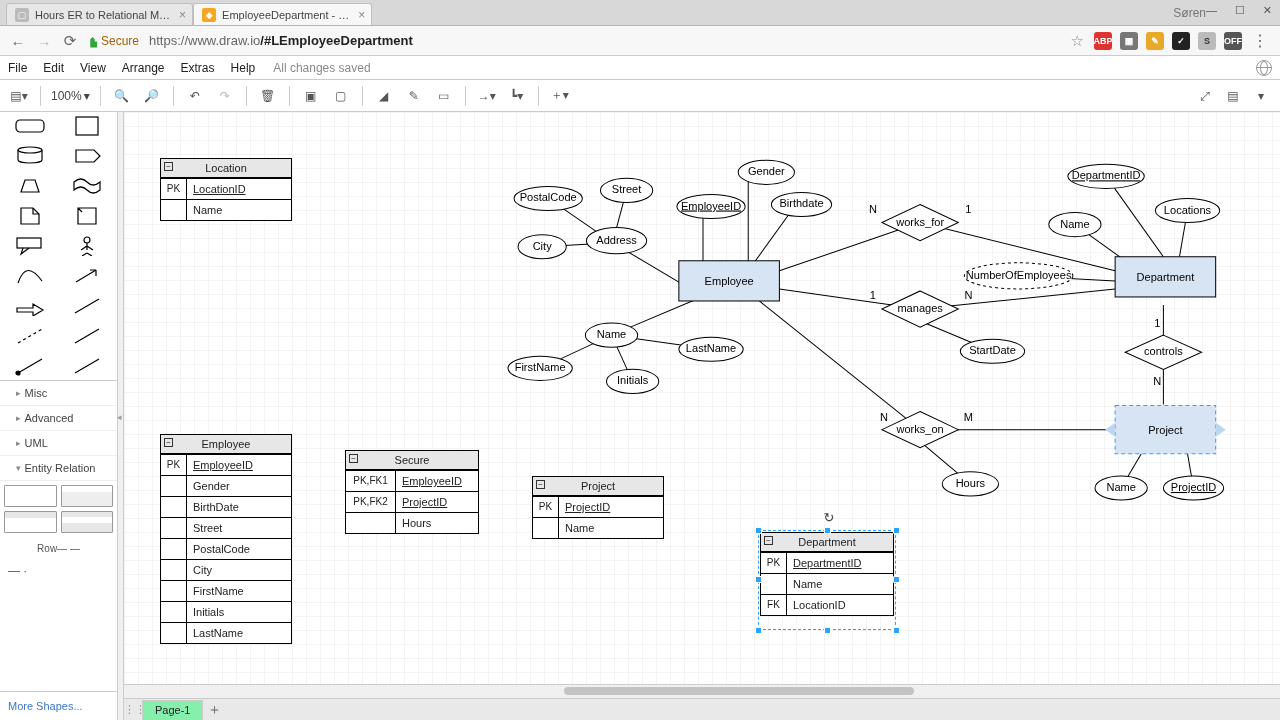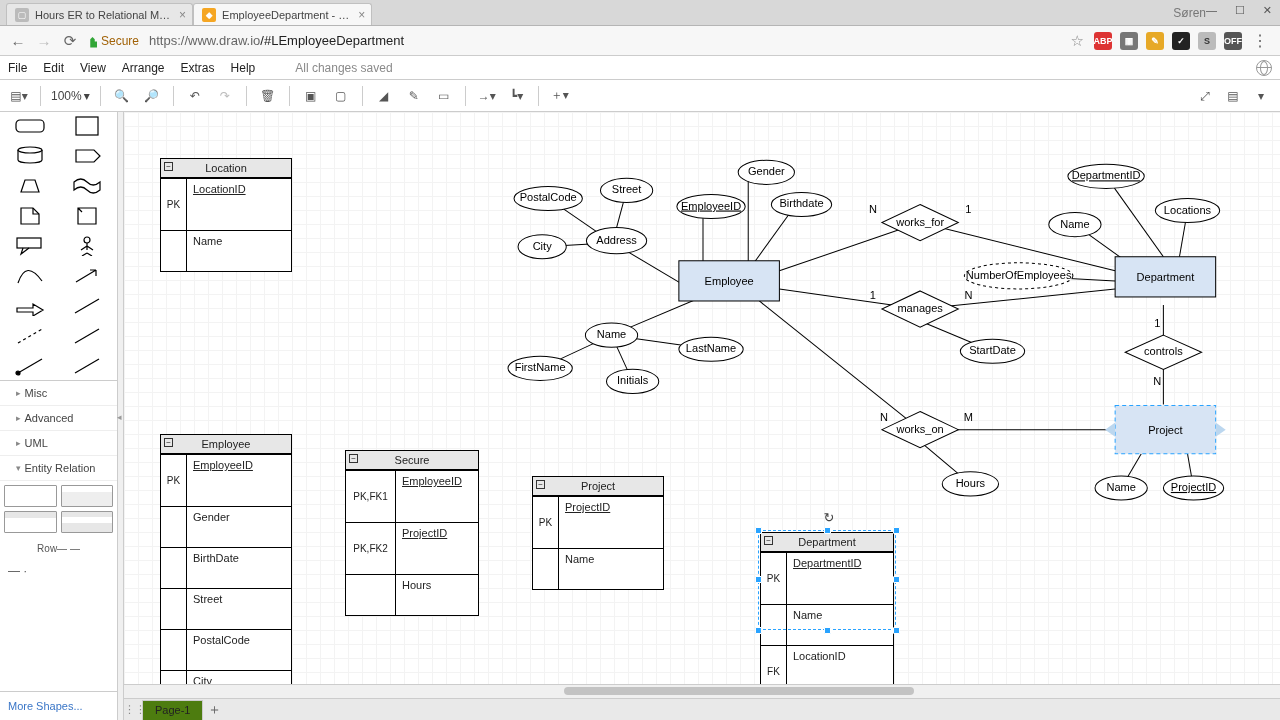--- a/index.html
+++ b/index.html
@@ -29,27 +29,27 @@
   .tab .fav{width:14px;height:14px;background:#bbb;border-radius:2px;font-size:9px;color:#fff;display:flex;align-items:center;justify-content:center}
   .tab.active .fav{background:#f5a623;color:#fff}
   .win-ctrls{position:absolute;right:8px;top:4px;display:flex;gap:18px;color:#555;font-size:11px}
   .win-user{position:absolute;right:74px;top:6px;font-size:12px;color:#777}
 
   .addrbar{height:30px;background:#f7f7f7;border-bottom:1px solid var(--border);display:flex;align-items:center;gap:10px;padding:0 10px}
   .nav-btn{width:16px;color:#666;font-size:15px;text-align:center;cursor:pointer}
   .secure{color:#a16207;font-size:12px;display:flex;align-items:flex-end;gap:4px}
   .secure::before{content:"";width:9px;height:11px;background:#32a637;clip-path:polygon(25% 45%,25% 100%,100% 100%,100% 45%,75% 45%,75% 25%,50% 5%,25% 25%,25% 45%);display:inline-block}
   .url{flex:1;color:#666;font-size:13px}
-  .url b{color:#222;font-weight:normal}
+  .url b{color:#222;font-weight:bold}
   .ext-icons{display:flex;gap:8px;align-items:center}
   .ext{width:18px;height:18px;border-radius:3px;display:flex;align-items:center;justify-content:center;font-size:9px;font-weight:bold;color:#fff}
 
   
   .menubar{height:24px;background:#fff;border-bottom:1px solid var(--border);display:flex;align-items:center;padding:0 8px;gap:16px;font-size:12px}
-  .menubar .save-state{color:var(--text-dim);margin-left:24px}
+  .menubar .save-state{color:var(--text-dim);margin-left:2px}
   .globe{margin-left:auto;width:16px;height:16px;border:1.2px solid #999;border-radius:50%;position:relative}
   .globe::before{content:"";position:absolute;left:20%;right:20%;top:0;bottom:0;border:1px solid #999;border-radius:50%}
   .globe::after{content:"";position:absolute;left:0;right:0;top:48%;height:1px;background:#999}
 
   .toolbar{height:32px;background:#fff;border-bottom:1px solid var(--border);display:flex;align-items:center;padding:0 8px;gap:8px;font-size:12px}
   .tbtn{width:22px;height:22px;display:flex;align-items:center;justify-content:center;color:#555;cursor:pointer;border-radius:3px}
   .sep{width:1px;height:20px;background:var(--border);margin:0 2px}
   .zoom{display:flex;gap:2px;color:#444}
   .dim{color:#bbb}
   .toolbar-right{margin-left:auto;display:flex;gap:6px;align-items:center;color:#555}
@@ -79,36 +79,36 @@
     linear-gradient(90deg,#e9e9e9 1px,transparent 1px);
     background-size:14px 14px,14px 14px,70px 70px,70px 70px}
   svg.diagram{position:absolute;inset:0}
 
   
   .rel-table{position:absolute;border:1px solid #000;background:#fff;font-size:11px}
   .rel-table .hdr{background:#e7e7e7;border-bottom:1px solid #000;text-align:center;padding:3px 4px;position:relative}
   .rel-table .hdr .collapse{position:absolute;left:3px;top:3px;width:9px;height:9px;border:1px solid #333;font-size:8px;line-height:8px;text-align:center}
   .rel-table .row{display:flex;border-top:1px solid #000}
   .rel-table .row:first-of-type{border-top:none}
-  .rel-table .k{width:26px;border-right:1px solid #000;text-align:center;padding:20px 2px;font-size:10px}
+  .rel-table .k{width:26px;border-right:1px solid #000;text-align:center;padding:4px 2px;font-size:10px}
   .rel-table.wide .k{width:50px}
   .rel-table .v{flex:1;padding:4px 6px}
   .rel-table .v.u{text-decoration:underline}
   .rel-table .body-box{border-top:1px solid #000}
 
   .sel-box{position:absolute;border:1px dashed var(--sel)}
   .sel-dot{position:absolute;width:7px;height:7px;background:var(--sel);border:1px solid #fff;border-radius:1px}
   .rot-handle{position:absolute;width:14px;height:14px;color:#444;font-size:13px;text-align:center}
 
   .hscroll{height:14px;background:#f0f0f0;border-top:1px solid var(--border);position:relative}
   .hscroll .thumb{position:absolute;top:2px;height:8px;background:#c3c3c3;border-radius:4px}
 
   .footer{height:22px;background:#e9e9e9;border-top:1px solid var(--border);display:flex;align-items:center;font-size:11px}
   .grip{width:18px;text-align:center;color:#888}
-  .page-tab{background:#4d7c0f;border:1px solid #ccc;border-bottom:none;padding:2px 12px;height:20px;display:flex;align-items:center}
+  .page-tab{background:#86efac;border:1px solid #ccc;border-bottom:none;padding:2px 12px;height:20px;display:flex;align-items:center}
   .add-page{width:22px;text-align:center;color:#666;font-size:14px;cursor:pointer}
 
 </style>
 </head>
 <body>
 
 <div class="app">
 
   <div class="tabstrip">
     <div class="tab">

